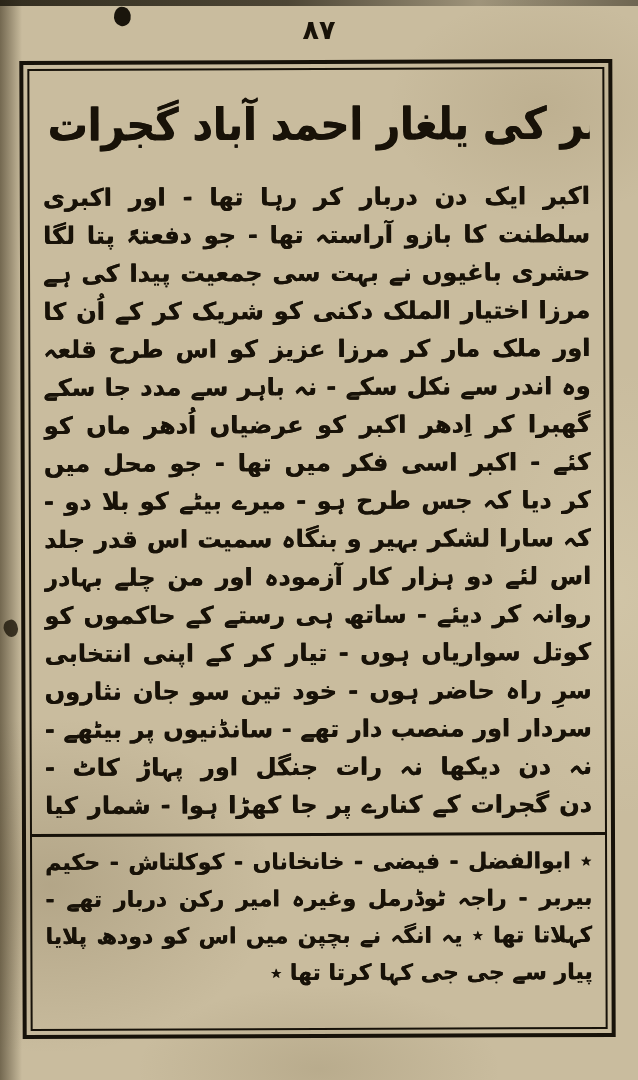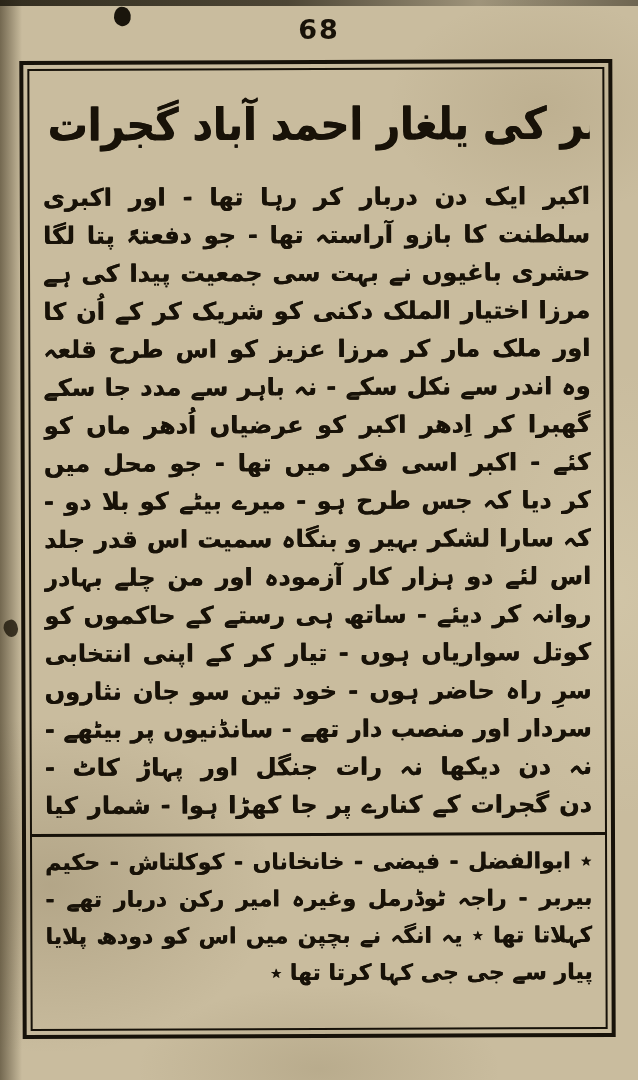--- a/index.html
+++ b/index.html
@@ -119,21 +119,21 @@
   }
 </style>
 </head>
 <body>
 
 <div class="scan">
   <div class="edge-shadow"></div>
   <div class="top-streak"></div>
   <div class="ink-blot"></div>
 
-  <div class="page-number">68</div>
+  <div class="page-number">۸۷</div>
 
   <div class="frame">
     <div class="frame-inner">
       <h1 class="title">اکبر کی یلغار احمد آباد گجرات پر</h1>
 
       <div class="body">
           <div class="line">اکبر ایک دن دربار کر رہا تھا - اور اکبری نورتن٭ سے</div>
           <div class="line">سلطنت کا بازو آراستہ تھا - جو دفعتہً پتا لگا کہ دکن کے</div>
           <div class="line">حشری باغیوں نے بہت سی جمعیت پیدا کی ہے - چنانچہ حسین</div>
           <div class="line">مرزا اختیار الملک دکنی کو شریک کر کے اُن کا سردار ہو گیا ہے</div>

